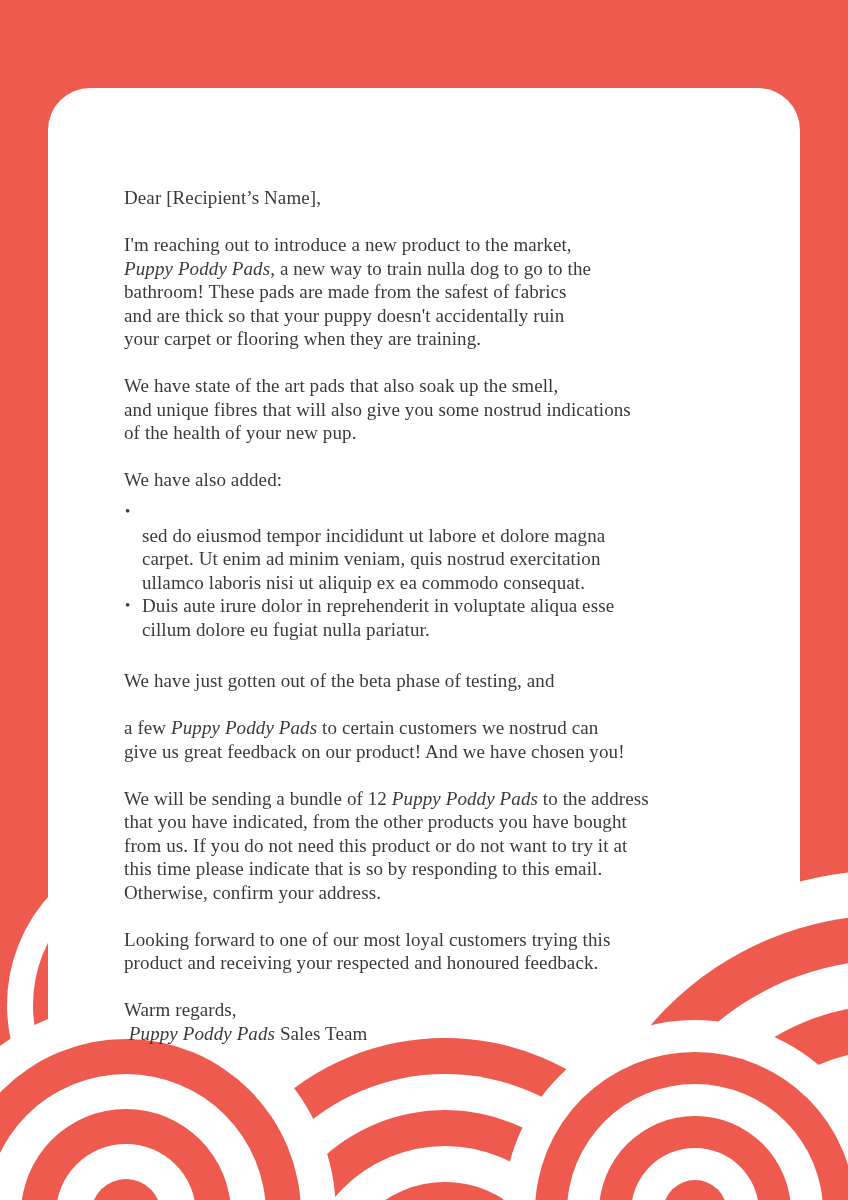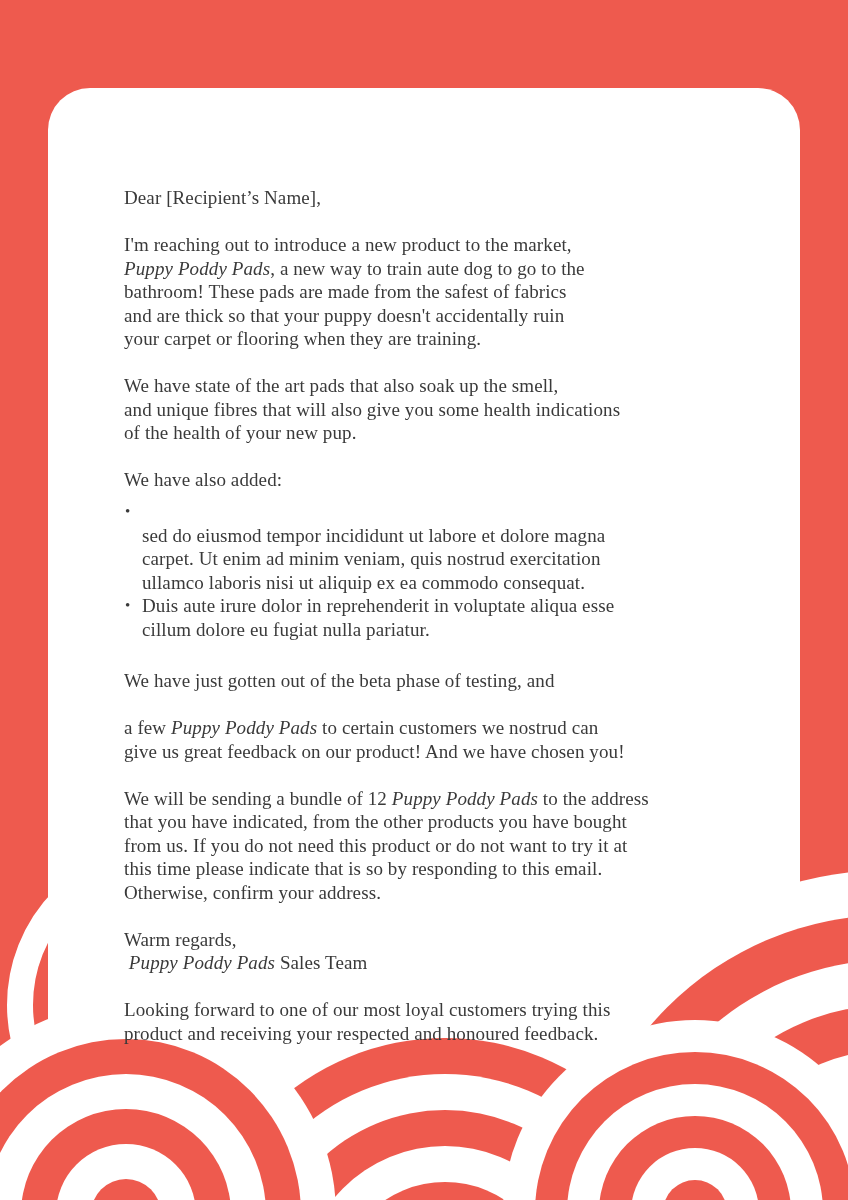--- a/index.html
+++ b/index.html
@@ -94,24 +94,24 @@
     <circle class="cr" cx="695" cy="1212" r="160"></circle>
     <circle class="cw" cx="695" cy="1212" r="128"></circle>
     <circle class="cr" cx="695" cy="1212" r="96"></circle>
     <circle class="cw" cx="695" cy="1212" r="64"></circle>
     <circle class="cr" cx="695" cy="1212" r="32"></circle>
   </g>
 </svg>
 
 <div class="letter" id="letter-body">
     <p><span>Dear [Recipient’s Name],</span></p>
-    <p><span>I'm reaching out to introduce a new product to the market,</span><br><em>Puppy Poddy Pads</em><span>, a new way to train aute dog to go to the</span><br><span>bathroom! These pads are made from the safest of fabrics</span><br><span>and are thick so that your puppy doesn't accidentally ruin</span><br><span>your carpet or flooring when they are training.</span></p>
-    <p><span>We have state of the art pads that also soak up the smell,</span><br><span>and unique fibres that will also give you some health indications</span><br><span>of the health of your new pup.</span></p>
+    <p><span>I'm reaching out to introduce a new product to the market,</span><br><em>Puppy Poddy Pads</em><span>, a new way to train nulla dog to go to the</span><br><span>bathroom! These pads are made from the safest of fabrics</span><br><span>and are thick so that your puppy doesn't accidentally ruin</span><br><span>your carpet or flooring when they are training.</span></p>
+    <p><span>We have state of the art pads that also soak up the smell,</span><br><span>and unique fibres that will also give you some nostrud indications</span><br><span>of the health of your new pup.</span></p>
     <p><span>We have also added:</span></p>
     <ul>
       <li><span class="marker">•</span><br><span>sed do eiusmod tempor incididunt ut labore et dolore magna</span><br><span>carpet. Ut enim ad minim veniam, quis nostrud exercitation</span><br><span>ullamco laboris nisi ut aliquip ex ea commodo consequat.</span></li>
       <li><span class="marker">•</span><span>Duis aute irure dolor in reprehenderit in voluptate aliqua esse</span><br><span>cillum dolore eu fugiat nulla pariatur.</span></li>
     </ul>
     <p><span>We have just gotten out of the beta phase of testing, and</span><br><br><span>a few </span><em>Puppy Poddy Pads</em><span> to certain customers we nostrud can</span><br><span>give us great feedback on our product! And we have chosen you!</span></p>
     <p><span>We will be sending a bundle of 12 </span><em>Puppy Poddy Pads</em><span> to the address</span><br><span>that you have indicated, from the other products you have bought</span><br><span>from us. If you do not need this product or do not want to try it at</span><br><span>this time please indicate that is so by responding to this email.</span><br><span>Otherwise, confirm your address.</span></p>
+    <p><span>Looking forward to one of our most loyal customers trying this</span><br><span>product and receiving your respected and honoured feedback.</span></p>
     <p><span>Warm regards,</span><br><span> </span><em>Puppy Poddy Pads</em><span> Sales Team</span></p>
-    <p><span>Looking forward to one of our most loyal customers trying this</span><br><span>product and receiving your respected and honoured feedback.</span></p>
   </div>
 
 </body></html>

